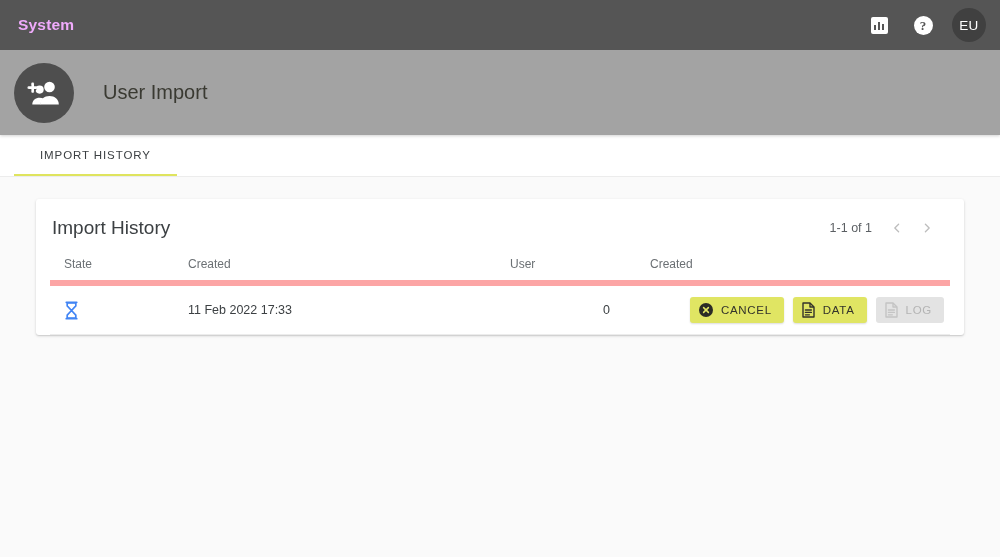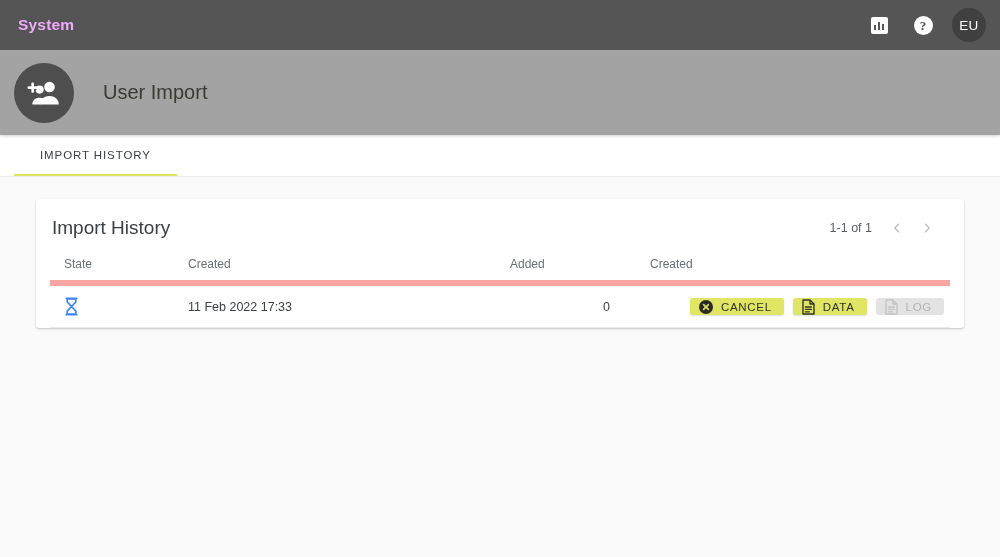--- a/index.html
+++ b/index.html
@@ -230,21 +230,21 @@
   .actions {
     display: flex;
     align-items: center;
     justify-content: flex-end;
     gap: 9px;
   }
   .btn {
     display: inline-flex;
     align-items: center;
     gap: 8px;
-    height: 17px;
+    height: 26px;
     padding: 0 12px 0 9px;
     border: none;
     border-radius: 3px;
     background: #e0e563;
     color: #33332b;
     font-size: 11.5px;
     letter-spacing: 0.7px;
     cursor: pointer;
     font-family: "Liberation Sans", sans-serif;
     box-shadow: 0 1px 2px rgba(0,0,0,0.14);
@@ -321,21 +321,21 @@
           </svg>
         </button>
       </div>
     </div>
 
     <table class="grid">
       <thead>
         <tr>
           <th class="col-state">State</th>
           <th class="col-created">Created</th>
-          <th class="col-added">Added</th>
+          <th class="col-added">User</th>
           <th class="col-skipped">Created</th>
           <th class="col-actions"></th>
         </tr>
       </thead>
       <tbody>
         <tr>
           <td class="col-state">
             <svg class="hourglass" width="15" height="19" viewBox="0 0 15 19">
               <path d="M2.3 1.3 h10.4 M2.3 17.7 h10.4" stroke="#4285f4" stroke-width="1.8" stroke-linecap="round"></path>
               <path d="M3.2 1.8 v3.1 L7.5 9.5 L3.2 14.1 v3.1 h8.6 v-3.1 L7.5 9.5 L11.8 4.9 V1.8 z" fill="none" stroke="#4285f4" stroke-width="1.7" stroke-linejoin="round"></path>

